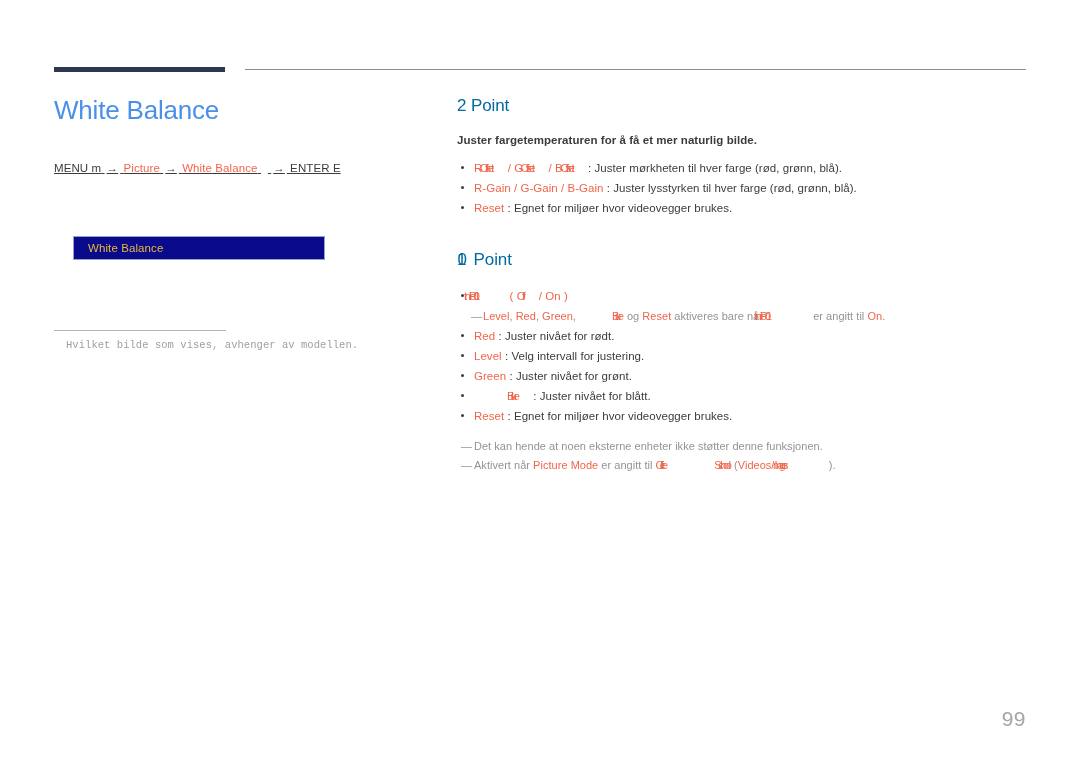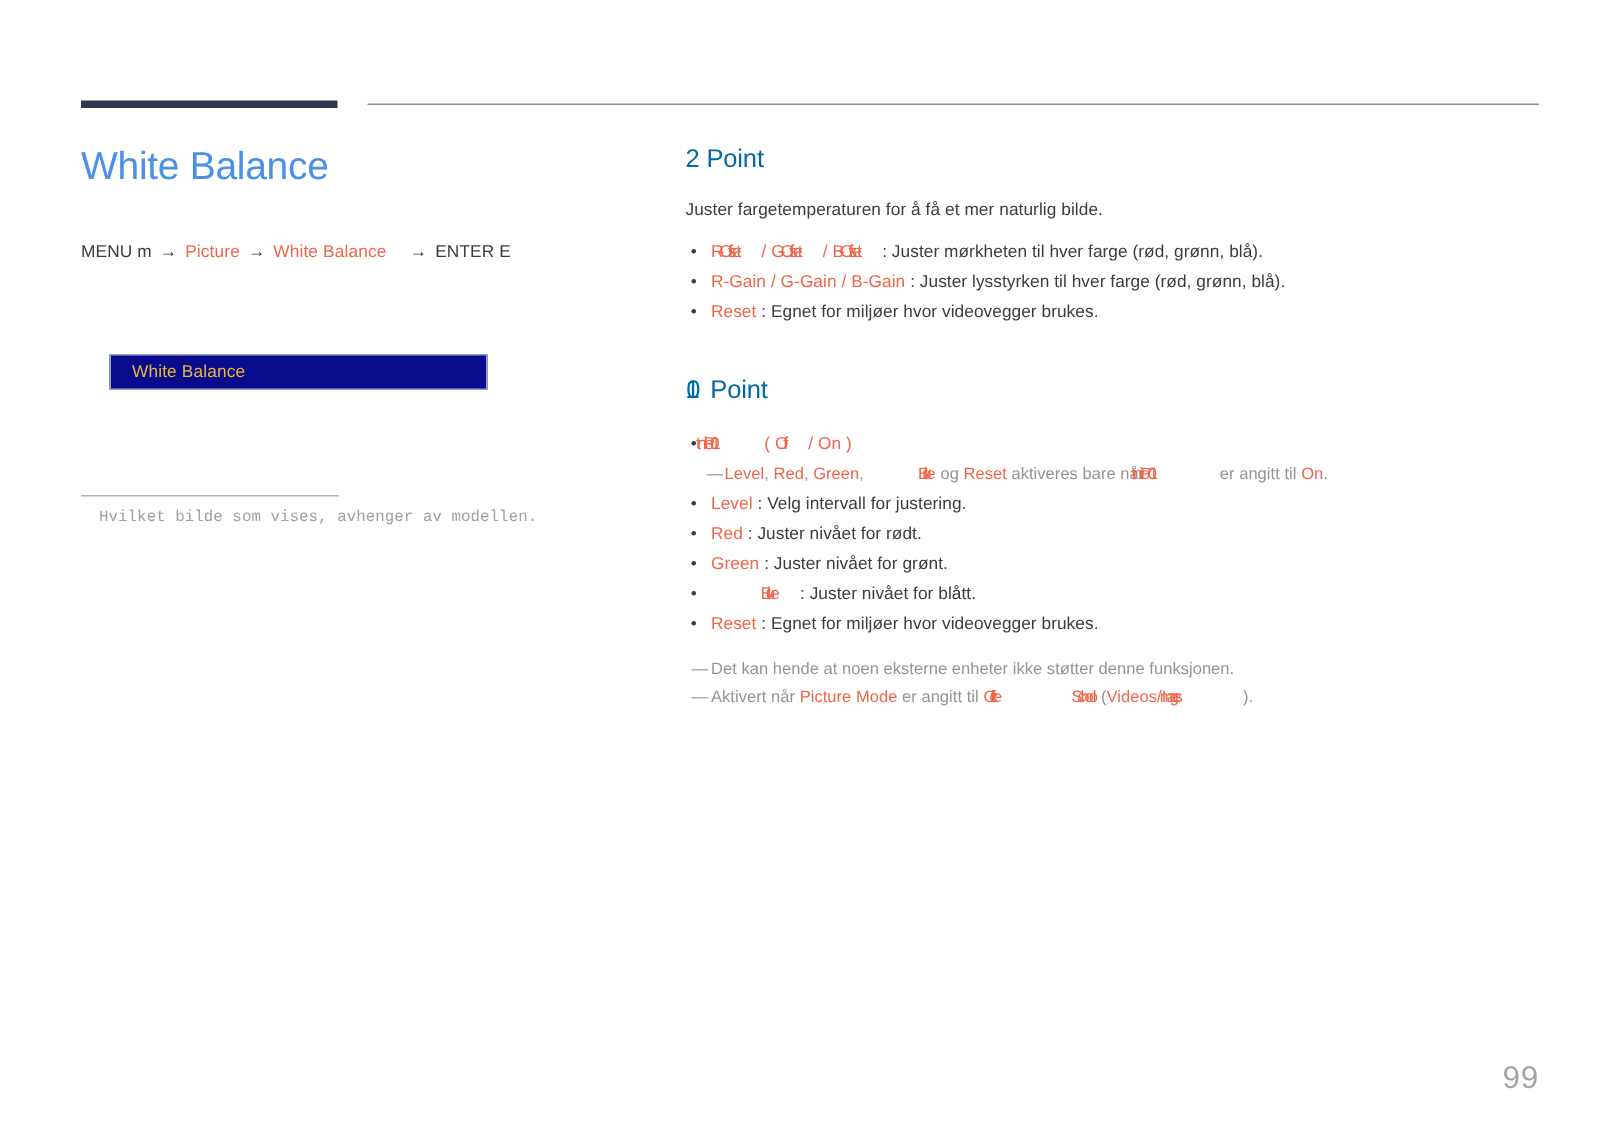--- a/index.html
+++ b/index.html
@@ -49,20 +49,21 @@
     line-height: 1.15;
     margin: 0;
     white-space: nowrap;
   }
   .breadcrumb {
     margin-top: 36px;
     font-size: 11.5px;
     color: #3c3c3c;
     white-space: nowrap;
     letter-spacing: 0.1px;
+    text-decoration: underline;
   }
   .breadcrumb .crumb-accent {
     color: #f0654a;
   }
   .breadcrumb .arrow {
     color: #3c3c3c;
     padding: 0 2px;
   }
 
   
@@ -129,20 +130,21 @@
   .sec-heading .glitch-10 {
     letter-spacing: -9px;
     margin-right: 11px;
   }
   .sec-intro {
     font-size: 11.5px;
     color: #3c3c3c;
     margin: 0 0 9px 0;
     line-height: 1.45;
     letter-spacing: 0.05px;
+    font-weight: bold;
   }
   ul.bullets {
     list-style: none;
     margin: 0;
     padding: 0;
   }
   ul.bullets > li {
     position: relative;
     padding-left: 17px;
     font-size: 11.5px;
@@ -305,27 +307,27 @@
     <span>aktiveres bare når</span>
     <span class="accent g-10">10 Point</span>
     <span class="gap-lg"></span>
     <span>er angitt til</span>
     <span class="accent">On</span><span>.</span>
   </div>
 
   <ul class="bullets">
     <li>
       <span class="bullet-dot"></span>
+      <span class="accent">Red</span>
+      <span>: Juster nivået for rødt.</span>
+    </li>
+    <li>
+      <span class="bullet-dot"></span>
       <span class="accent">Level</span>
       <span>: Velg intervall for justering.</span>
-    </li>
-    <li>
-      <span class="bullet-dot"></span>
-      <span class="accent">Red</span>
-      <span>: Juster nivået for rødt.</span>
     </li>
     <li>
       <span class="bullet-dot"></span>
       <span class="accent">Green</span>
       <span>: Juster nivået for grønt.</span>
     </li>
     <li>
       <span class="bullet-dot"></span>
       <span class="accent g-l">Blue</span>
       <span class="gap-sm"></span>

